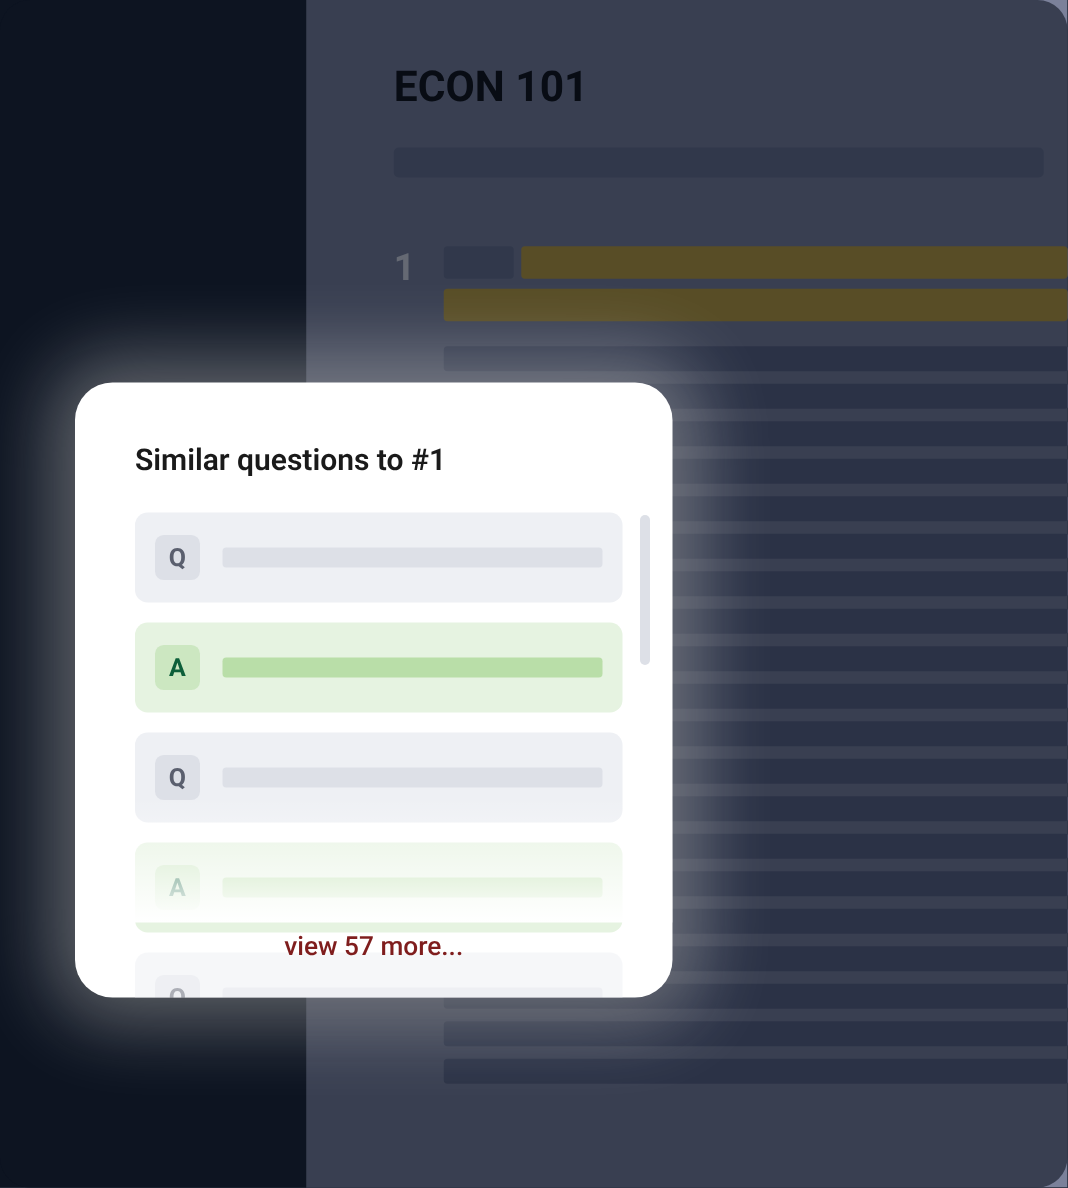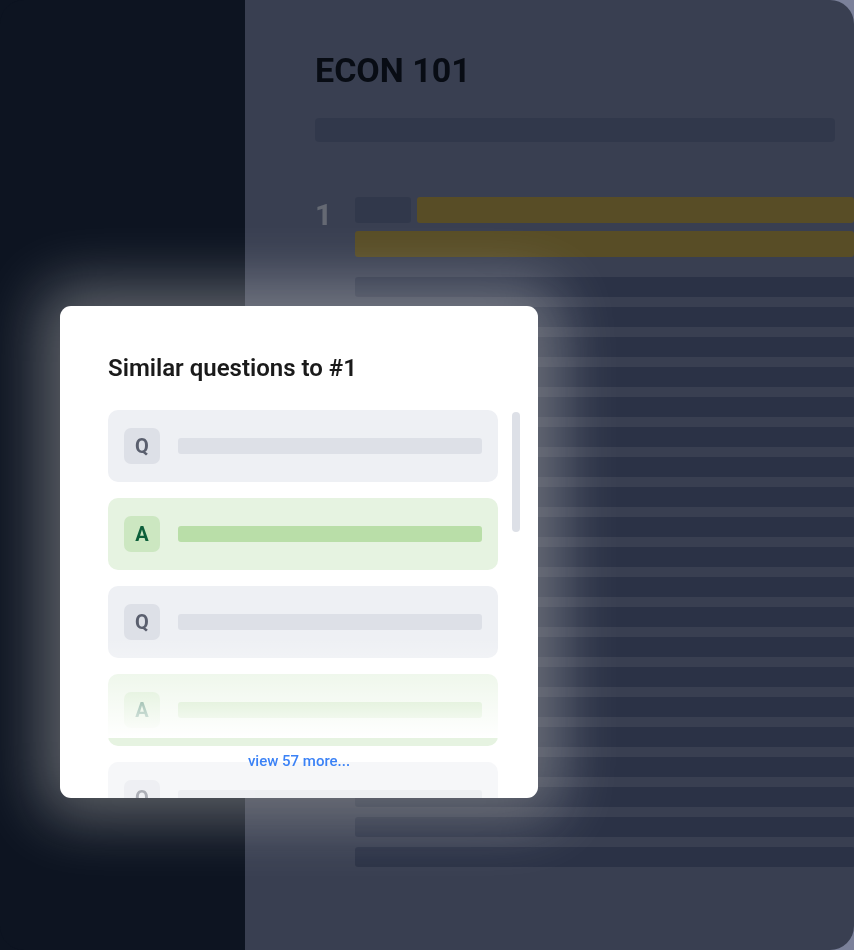--- a/index.html
+++ b/index.html
@@ -107,21 +107,21 @@
       margin-left: 40px;
       max-width: 500px;
     }
     .popup {
       position: absolute;
       top: 306px;
       left: 60px;
       width: 478px;
       height: 492px;
       background: #ffffff;
-      border-radius: 11px;
+      border-radius: 30px;
       box-shadow: 0 0 60px 20px rgba(255, 255, 255, 0.35), 0 10px 40px rgba(0,0,0,0.3);
       z-index: 10;
       padding: 48px 40px 48px 48px;
       overflow: hidden;
     }
     .popup-title {
       font-size: 24px;
       font-weight: 600;
       color: #1a1a1a;
       margin-bottom: 28px;
@@ -191,22 +191,22 @@
       height: 100px;
       background: linear-gradient(to bottom, rgba(255,255,255,0), rgba(255,255,255,1));
       pointer-events: none;
     }
     .view-more {
       position: absolute;
       bottom: 28px;
       left: 0;
       width: 100%;
       text-align: center;
-      font-size: 15px;
-      color: #3b82f6;
+      font-size: 21px;
+      color: #7f1d1d;
       font-weight: 500;
     }
     .answer-lines-group {
       margin-top: 20px;
     }
   </style>
 </head>
 <body>
 
 <div class="sidebar-area"></div>

